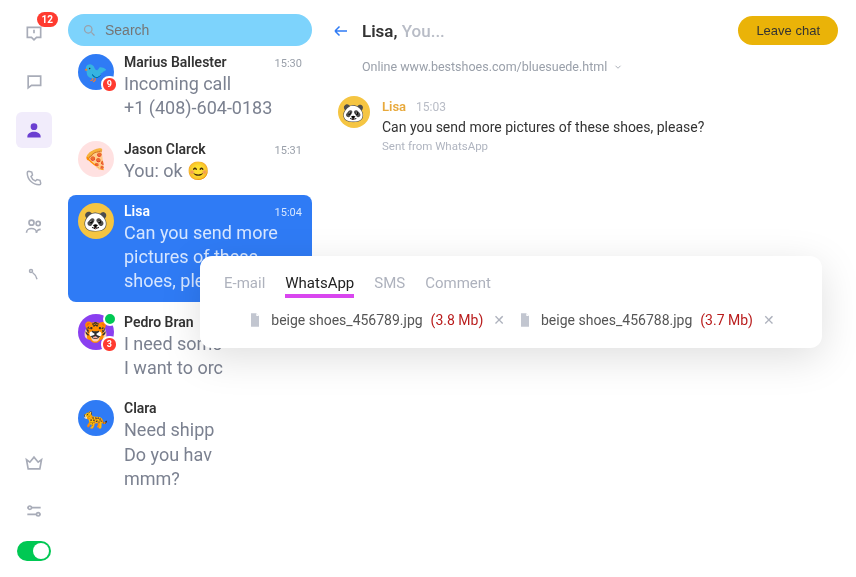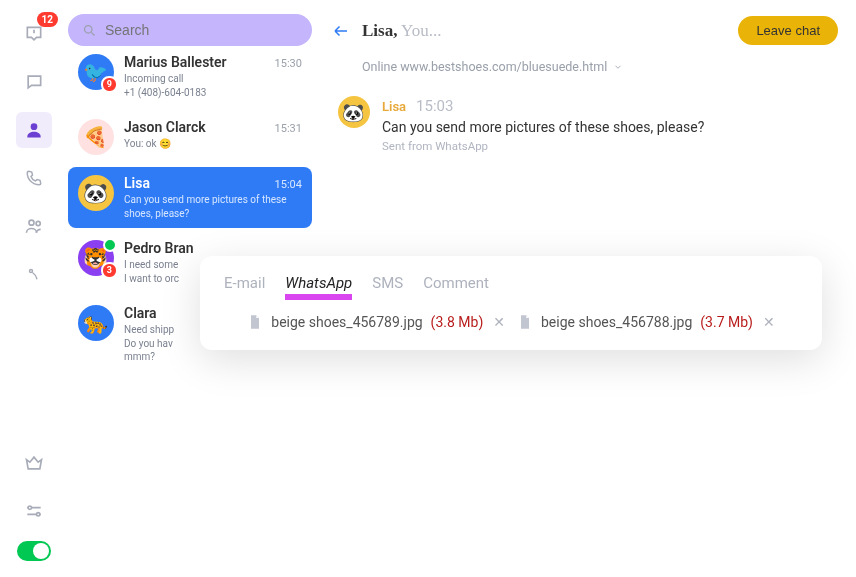--- a/index.html
+++ b/index.html
@@ -10,57 +10,57 @@
 .sidebar { width: 68px; display: flex; flex-direction: column; align-items: center; padding: 16px 0; gap: 12px; position: relative; }
 .sidebar .spacer { flex: 1; }
 .sb-item { position: relative; width: 36px; height: 36px; display: flex; align-items: center; justify-content: center; color: #a8acb8; cursor: pointer; border-radius: 6px; }
 .sb-item.active { color: #6b3fd1; background: #f1ecfb; }
 .badge { position: absolute; top: -4px; right: -6px; background: #ff3b30; color: #fff; font-size: 10px; font-weight: 700; border-radius: 9px; padding: 1px 5px; line-height: 13px; }
 .toggle { width: 34px; height: 20px; background: #00c853; border-radius: 10px; position: relative; cursor: pointer; }
 .toggle::after { content: ""; position: absolute; right: 2px; top: 2px; width: 16px; height: 16px; background: #fff; border-radius: 50%; }
 
 
 .dialogs { width: 252px; display: flex; flex-direction: column; padding: 14px 8px 0 0; }
-.search { display: flex; align-items: center; gap: 8px; background: #c4b5fd; border-radius: 18px; padding: 8px 14px; color: #9aa0aa; }
+.search { display: flex; align-items: center; gap: 8px; background: #7dd3fc; border-radius: 18px; padding: 8px 14px; color: #9aa0aa; }
 .search input { border: none; background: transparent; outline: none; font-size: 14px; color: #555; flex: 1; }
 .section-title { font-size: 13px; color: #9aa0aa; margin: 18px 4px 10px 8px; }
 .dialog-list { display: flex; flex-direction: column; gap: 4px; }
 .dialog { display: flex; gap: 10px; padding: 8px 10px; border-radius: 8px; cursor: pointer; }
 .dialog.selected { background: #2f7bf5; color: #fff; }
 .avatar { width: 36px; height: 36px; border-radius: 50%; flex-shrink: 0; position: relative; display: flex; align-items: center; justify-content: center; font-size: 20px; }
 .avatar .presence { position: absolute; width: 14px; height: 14px; border-radius: 50%; border: 2px solid #fff; display: flex; align-items: center; justify-content: center; font-size: 8px; color: #fff; font-weight: 700; top: -2px; right: -3px; background: #00c853; }
 .avatar .mini-badge { position: absolute; bottom: -3px; right: -4px; background: #ff3b30; color: #fff; font-size: 9px; font-weight: 700; border-radius: 8px; padding: 0 4px; line-height: 13px; border: 2px solid #fff; }
 .dialog-body { flex: 1; min-width: 0; }
 .row1 { display: flex; justify-content: space-between; align-items: baseline; gap: 12px; }
 .name { font-size: 14px; font-weight: 600; }
 .time { font-size: 11px; color: #9aa0aa; }
 .dialog.selected .time { color: #d6e6ff; }
-.preview { font-size: 10px; color: #7b8190; line-height: 1.35; margin-top: 2px; }
+.preview { font-size: 18px; color: #7b8190; line-height: 1.35; margin-top: 2px; }
 .dialog.selected .preview { color: #d6e6ff; }
 
 
 .main { flex: 1; display: flex; flex-direction: column; padding: 16px 18px 0 12px; position: relative; }
 .header { display: flex; align-items: center; gap: 12px; }
 .back-arrow { color: #2f7bf5; font-size: 18px; }
-.chat-title { font-size: 17px; font-weight: 600; font-family: Liberation Serif, serif; }
+.chat-title { font-size: 17px; font-weight: 600; }
 .chat-title .you { color: #b8bcc6; font-weight: 500; }
 .leave-btn { margin-left: auto; background: #eab308; border: none; border-radius: 16px; padding: 7px 18px; font-size: 13px; color: #333; cursor: pointer; }
 .sub-url { font-size: 12.5px; color: #9aa0aa; margin: 14px 0 22px 30px; display: flex; align-items: center; gap: 6px; }
 .msg { display: flex; gap: 12px; margin-left: 6px; }
 .msg .avatar { width: 32px; height: 32px; font-size: 18px; }
 .msg-content .from { font-size: 13px; font-weight: 600; color: #e8a93b; }
-.msg-content .mtime { font-size: 15px; color: #b8bcc6; margin-left: 10px; }
+.msg-content .mtime { font-size: 12px; color: #b8bcc6; margin-left: 10px; }
 .msg-content .mtext { font-size: 14px; margin: 4px 0 4px 0; }
 .msg-content .msource { font-size: 11.5px; color: #b0b5c0; }
 
 
 .compose { position: absolute; left: -120px; right: 34px; top: 256px; background: #fff; border-radius: 12px; box-shadow: 0 10px 40px rgba(0,0,0,.13); padding: 18px 24px 20px 24px; }
 .tabs { display: flex; gap: 20px; color: #aeb2bd; font-size: 15px; margin-bottom: 14px; }
 .tabs span { cursor: pointer; padding-bottom: 2px; }
-.tabs .active { color: #222; border-bottom: 6px solid #d946ef; font-style: italic; }
+.tabs .active { color: #222; border-bottom: 4px solid #d946ef; }
 .compose-body { font-size: 15px; color: #222; line-height: 1.6; margin-bottom: 16px; }
 .attachments { display: flex; flex-direction: row; gap: 12px; justify-content: center; }
 .attach-row { display: flex; align-items: center; gap: 8px; font-size: 14px; color: #555; }
 .attach-row .size { color: #b91c1c; }
 .attach-row .x { color: #aeb2bd; cursor: pointer; font-size: 14px; margin-left: 2px; }
 .file-icon { color: #b5b9c4; }
 
 
 svg { display: block; }
 </style>

